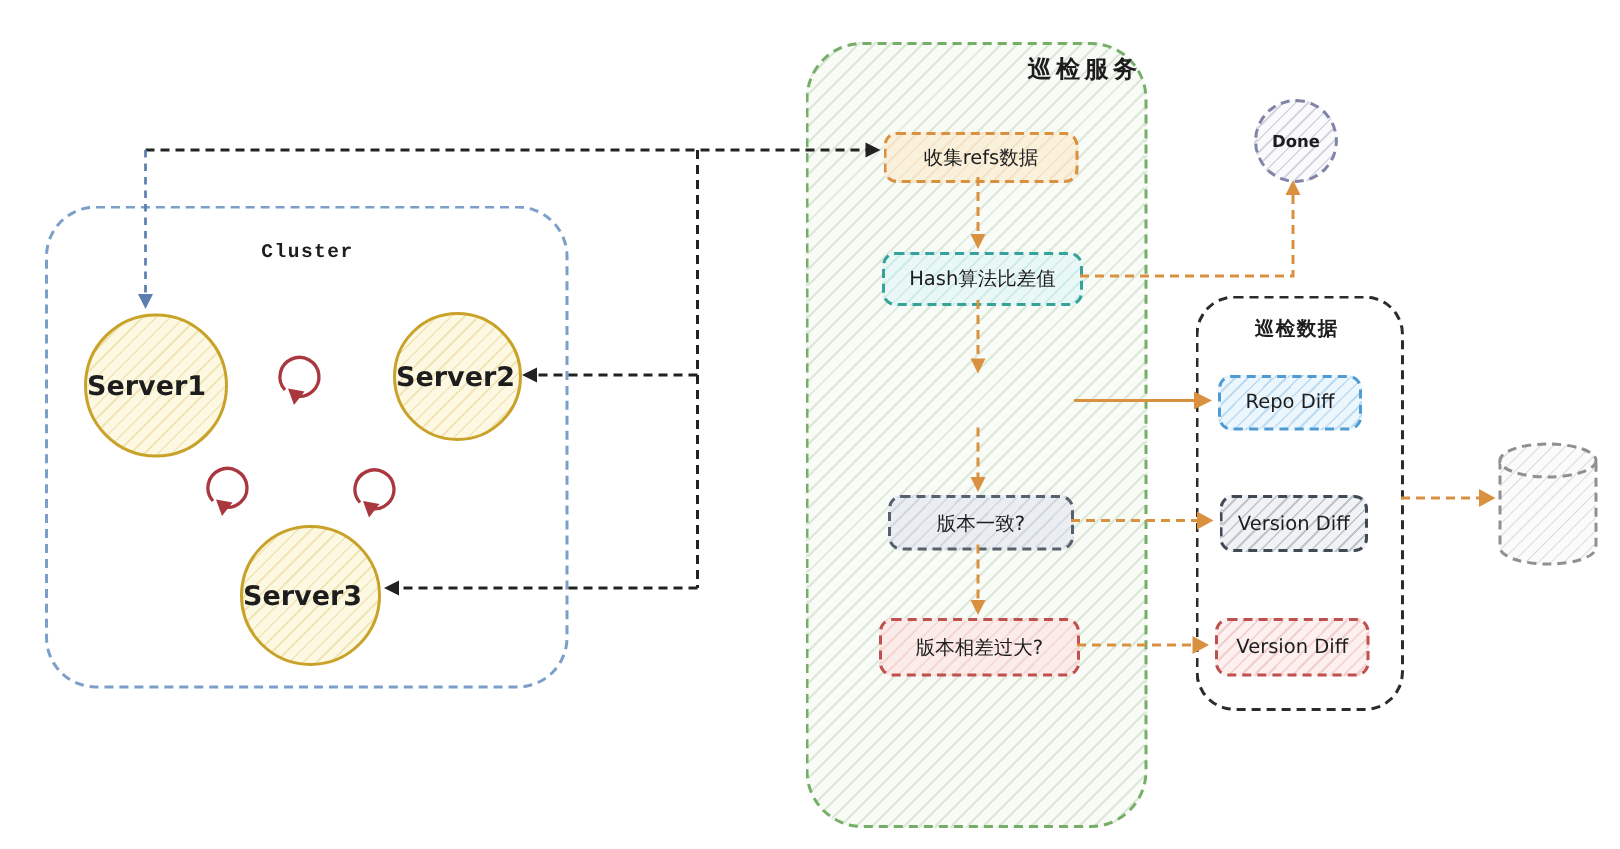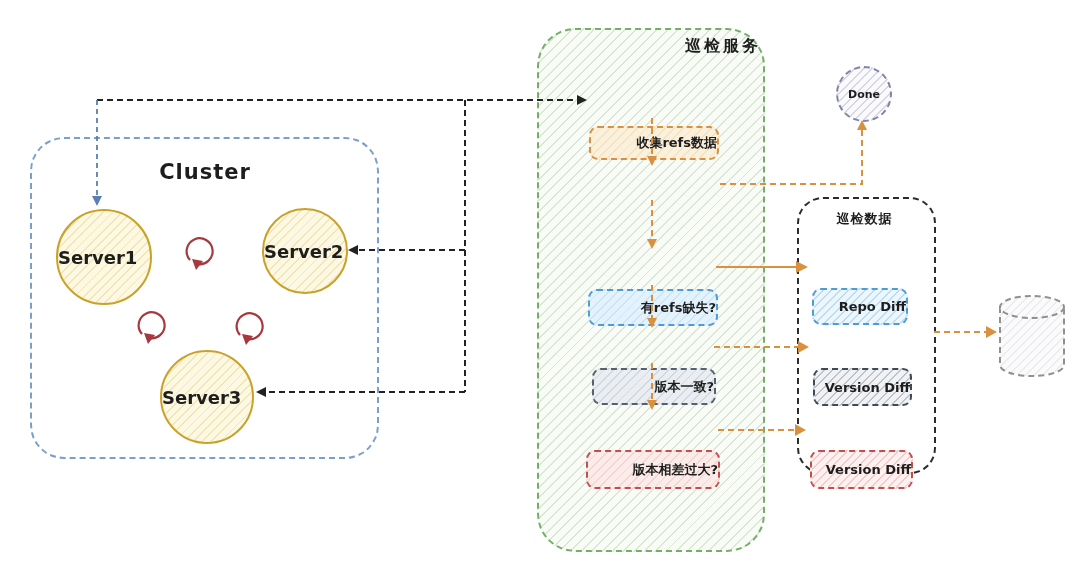--- a/index.html
+++ b/index.html
@@ -13,41 +13,41 @@
     border:2px dashed #74ae67;border-radius:38px;
     background:repeating-linear-gradient(135deg,rgba(128,172,118,.25) 0 1.4px,transparent 1.4px 7.5px),#f8fbf6;
   }
   .green-title{position:absolute;left:537px;top:36px;width:224px;text-align:right;
     font-size:16px;font-weight:bold;letter-spacing:3px;}
   .cluster-container{
     position:absolute;left:30px;top:137px;width:345px;height:318px;
     border:2px dashed #7b9fc9;border-radius:34px;background:transparent;
   }
   .cluster-title{position:absolute;left:135px;top:160px;width:140px;text-align:center;
-    font-size:21px;font-weight:bold;letter-spacing:1px;}
+    font-size:13px;font-weight:bold;letter-spacing:1px;font-family:Liberation Mono, monospace;}
   .data-container{
     position:absolute;left:797px;top:197px;width:135px;height:273px;
     border:2px dashed #2b2b2b;border-radius:26px;background:#ffffff;
   }
   .data-title{position:absolute;left:797px;top:210px;width:135px;text-align:center;
     font-size:13px;font-weight:bold;letter-spacing:1px;font-family:Liberation Serif, serif;}
   
   .server{
     position:absolute;border:2.5px solid #c9a22a;border-radius:50%;
     background:repeating-linear-gradient(135deg,rgba(208,172,60,.25) 0 1.2px,transparent 1.2px 6.5px),#fdf8e2;
     display:flex;align-items:center;font-size:18px;font-weight:bold;
   }
   #server1{left:56px;top:209px;width:92px;height:92px;}
   #server2{left:262px;top:208px;width:82px;height:82px;}
   #server3{left:160px;top:350px;width:90px;height:90px;}
   
   .box{
     position:absolute;border:2px dashed;border-radius:9px;
-    display:flex;align-items:center;justify-content:flex-end;
-    font-size:13px;font-weight:bold;margin-top:38px;
+    display:flex;align-items:center;justify-content:center;
+    font-size:13px;font-weight:normal;
   }
   #step-collect {left:589px;top:88px; width:126px;height:30px;border-color:#d9913f;
     background:repeating-linear-gradient(135deg,rgba(217,145,63,.16) 0 1.2px,transparent 1.2px 6.5px),#faf1dd;}
   #step-hash    {left:588px;top:168px;width:130px;height:32px;border-color:#36a39b;
     background:repeating-linear-gradient(135deg,rgba(54,163,155,.14) 0 1.2px,transparent 1.2px 6.5px),#e9f8f6;}
   #step-missing {left:588px;top:251px;width:126px;height:33px;border-color:#4f9bd4;
     background:repeating-linear-gradient(135deg,rgba(79,155,212,.16) 0 1.2px,transparent 1.2px 6.5px),#e4f2fb;}
   #step-version {left:592px;top:330px;width:120px;height:33px;border-color:#56616e;
     background:repeating-linear-gradient(135deg,rgba(86,97,110,.16) 0 1.2px,transparent 1.2px 6.5px),#eaeef2;}
   #step-gap     {left:586px;top:412px;width:130px;height:35px;border-color:#c0504d;
@@ -92,22 +92,22 @@
   <div class="server" id="server2">
     <span>Server2</span>
   </div>
   <div class="server" id="server3">
     <span>Server3</span>
   </div>
 
   <div class="box" id="step-collect">
     <span>收集refs数据</span>
   </div>
-  <div class="box" id="step-missing">
-    <span>有refs缺失?</span>
+  <div class="box" id="step-hash">
+    <span>Hash算法比差值</span>
   </div>
   <div class="box" id="step-gap">
     <span>版本相差过大?</span>
   </div>
   <div class="box" id="step-version">
     <span>版本一致?</span>
   </div>
 
   <div class="box" id="repo-diff">
     <span>Repo Diff</span>

